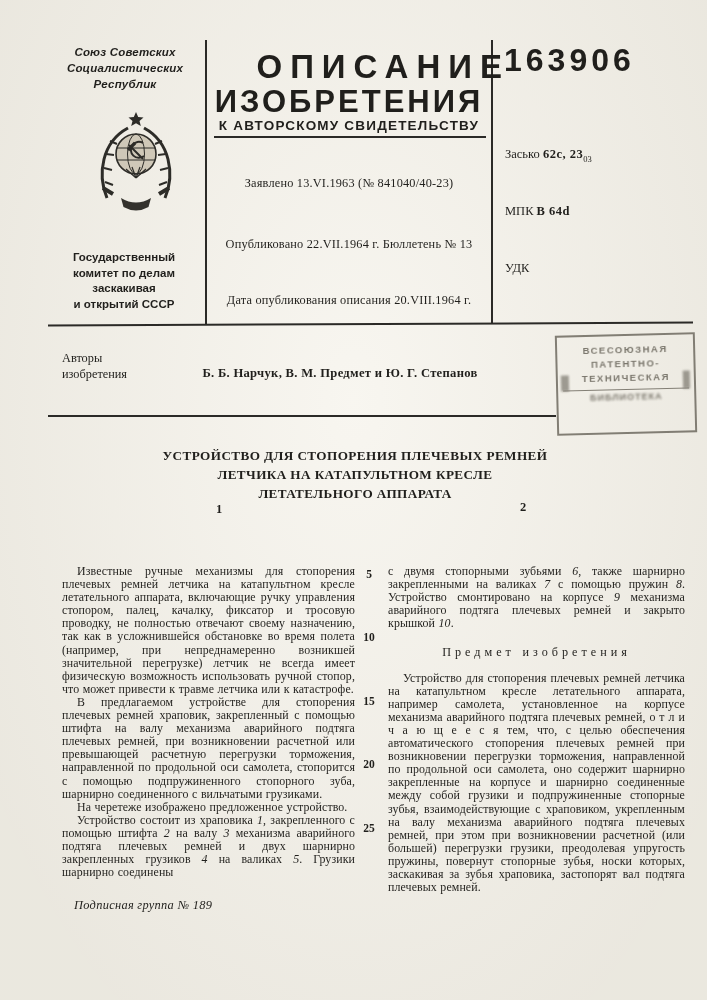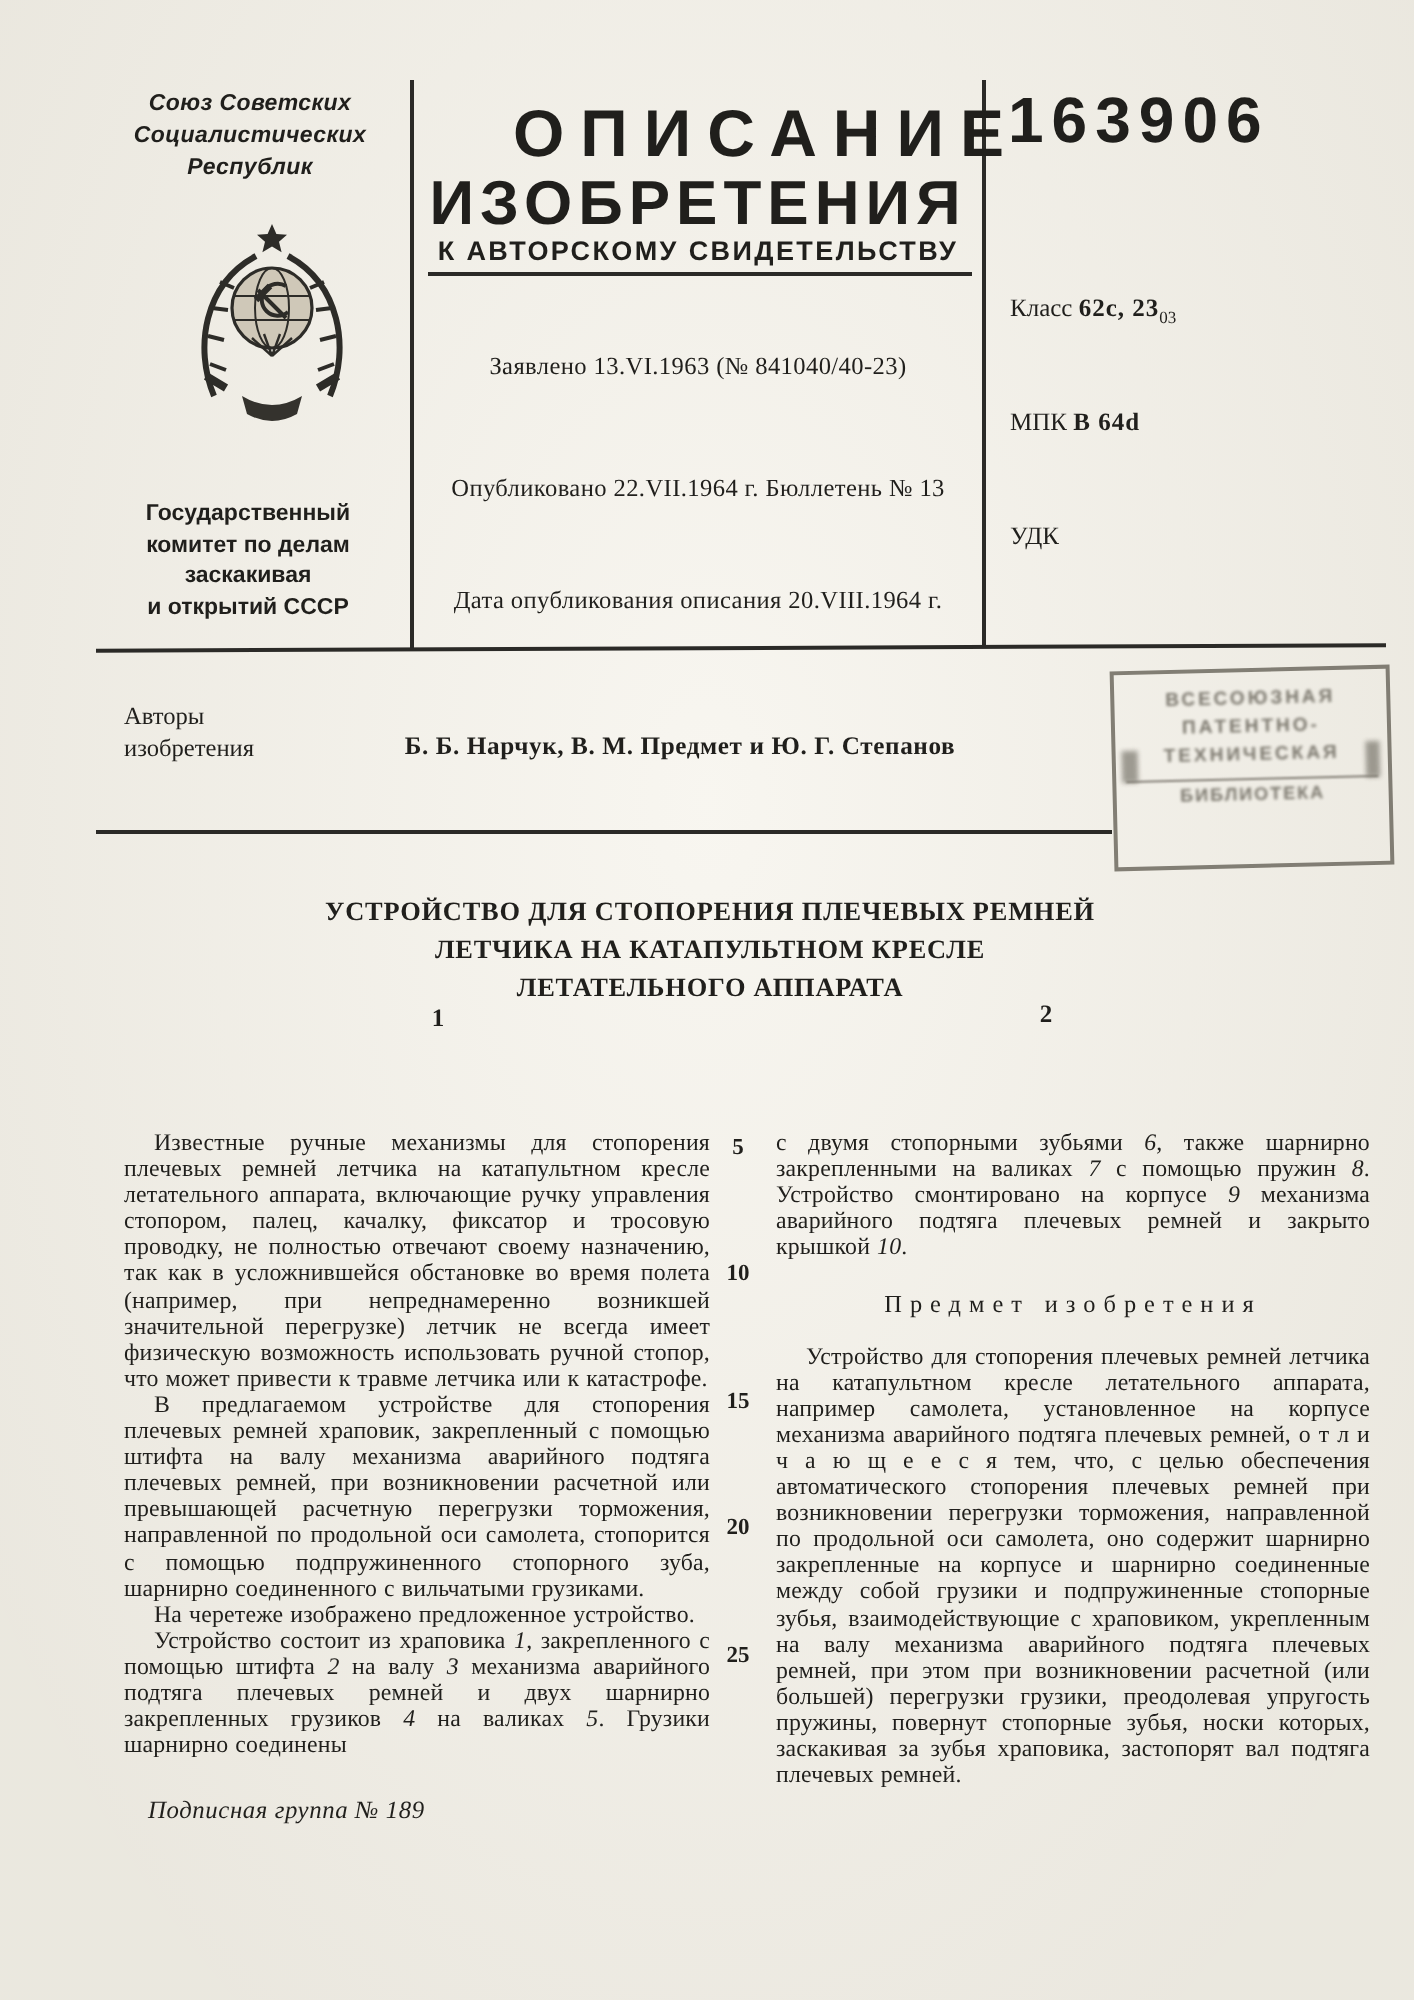--- a/index.html
+++ b/index.html
@@ -136,21 +136,21 @@
   <div class="abs doctype2">ИЗОБРЕТЕНИЯ</div>
   <div class="abs subtype">К АВТОРСКОМУ СВИДЕТЕЛЬСТВУ</div>
   <div class="abs subtype-rule"></div>
 
   <div class="abs meta-center filed">Заявлено 13.VI.1963 (№ 841040/40-23)</div>
   <div class="abs meta-center published">Опубликовано 22.VII.1964 г. Бюллетень № 13</div>
   <div class="abs meta-center descdate">Дата опубликования описания 20.VIII.1964 г.</div>
 
   <div class="abs patent-number">163906</div>
   <div class="abs meta-right klass">
-    <span>Класс</span>
+    <span>Засько</span>
     <b>62c, 23</b><sub>03</sub>
   </div>
   <div class="abs meta-right mpk">
     <span>МПК</span>
     <b>В 64d</b>
   </div>
   <div class="abs meta-right udk">УДК</div>
 
   <div class="abs main-rule"></div>
 

